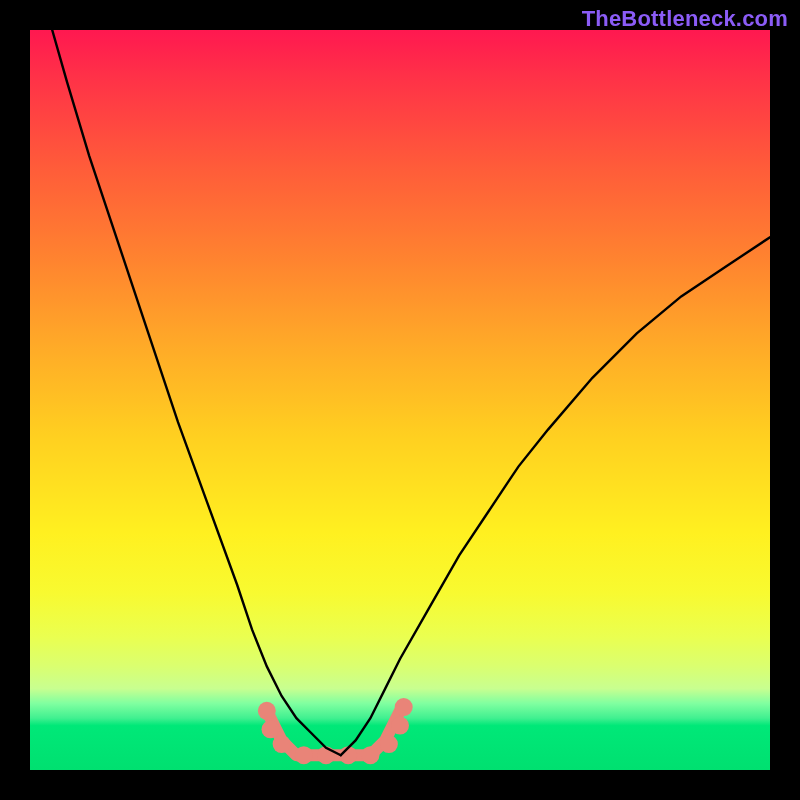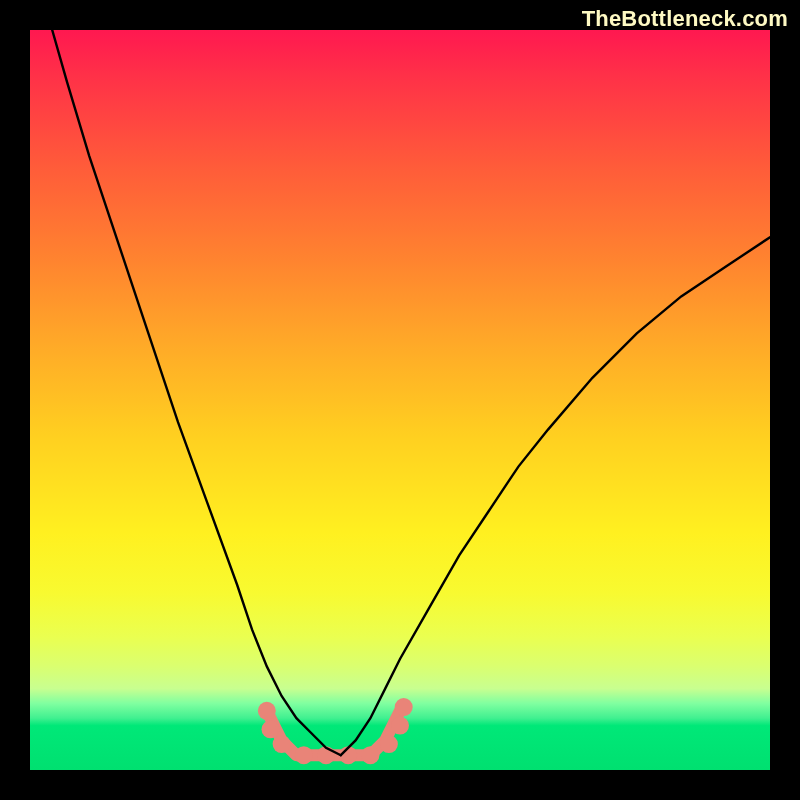--- a/index.html
+++ b/index.html
@@ -47,21 +47,21 @@
     position: absolute;
     inset: 0;
   }
   .watermark {
     position: absolute;
     top: 6px;
     right: 12px;
     font-family: Arial, Helvetica, sans-serif;
     font-size: 22px;
     font-weight: 600;
-    color: #fef9c3;
+    color: #8b5cf6;
     letter-spacing: 0.2px;
     pointer-events: none;
   }
 </style>
 </head>
 <body>
 
 <div class="stage">
 
   <div class="plot">

